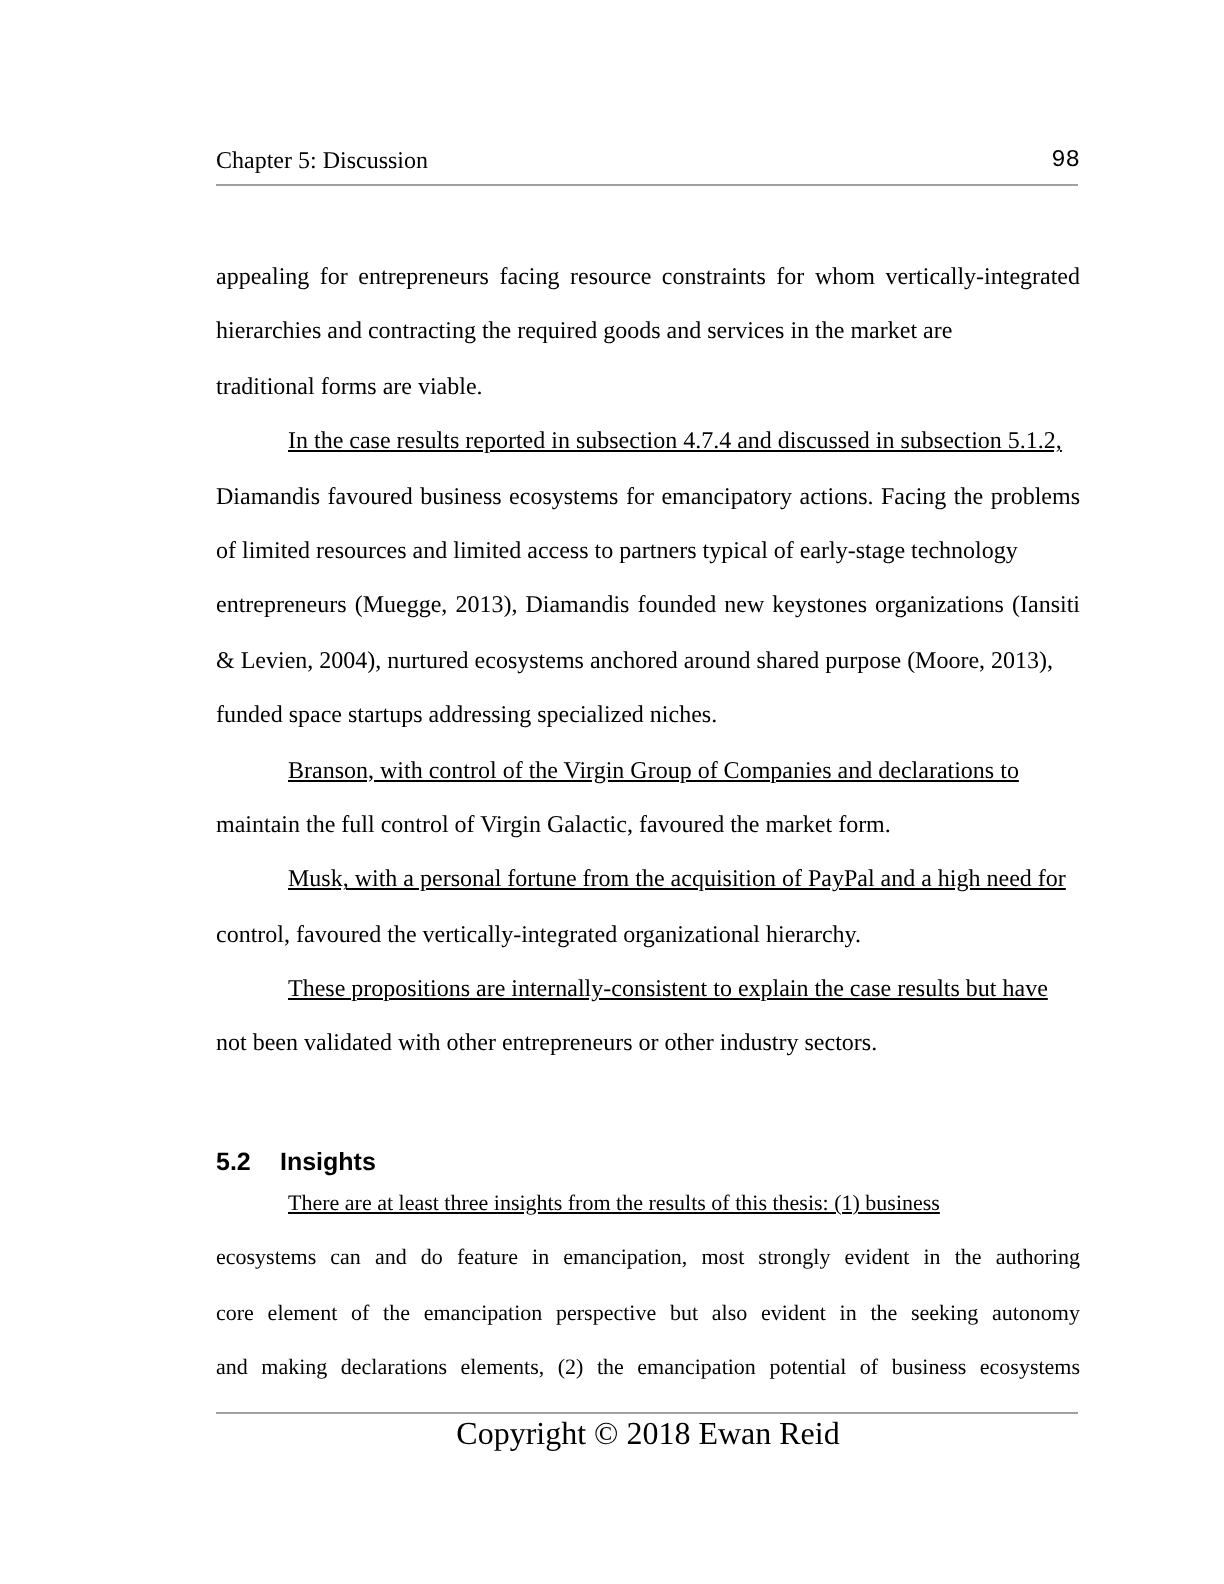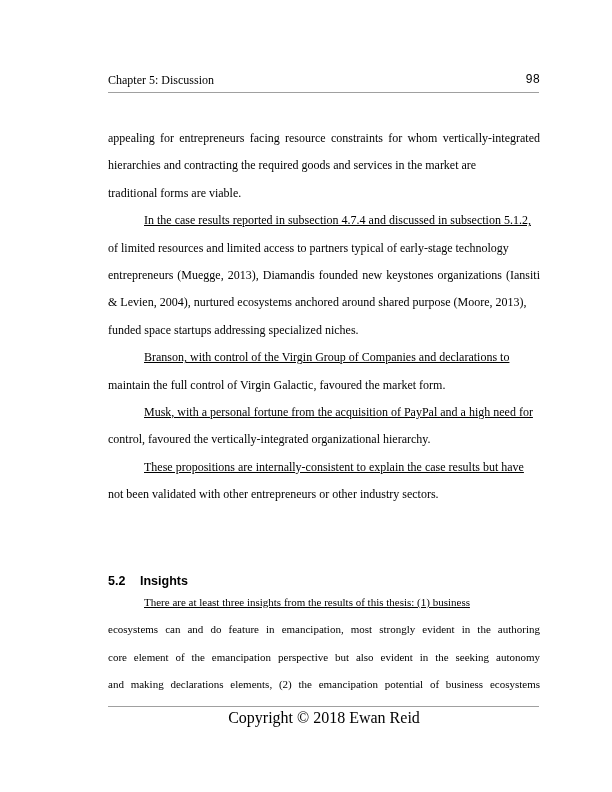--- a/index.html
+++ b/index.html
@@ -49,20 +49,21 @@
   </div>
   <div class="header-rule"></div>
 
   <div class="body">
 
     <div class="line justify-line">appealing for entrepreneurs facing resource constraints for whom vertically-integrated</div>
     <div class="line">hierarchies and contracting the required goods and services in the market are</div>
     <div class="line">traditional forms are viable.</div>
 
     <div class="line indent">In the case results reported in subsection 4.7.4 and discussed in subsection 5.1.2,</div>
+    <div class="line justify-line">Diamandis favoured business ecosystems for emancipatory actions.  Facing the problems</div>
     <div class="line">of limited resources and limited access to partners typical of early-stage technology</div>
     <div class="line justify-line">entrepreneurs (Muegge, 2013), Diamandis founded new keystones organizations (Iansiti</div>
     <div class="line">&amp; Levien, 2004), nurtured ecosystems anchored around shared purpose (Moore, 2013),</div>
     <div class="line">funded space startups addressing specialized niches.</div>
 
     <div class="line indent">Branson, with control of the Virgin Group of Companies and declarations to</div>
     <div class="line">maintain the full control of Virgin Galactic, favoured the market form.</div>
 
     <div class="line indent">Musk, with a personal fortune from the acquisition of PayPal and a high need for</div>
     <div class="line">control, favoured the vertically-integrated organizational hierarchy.</div>

